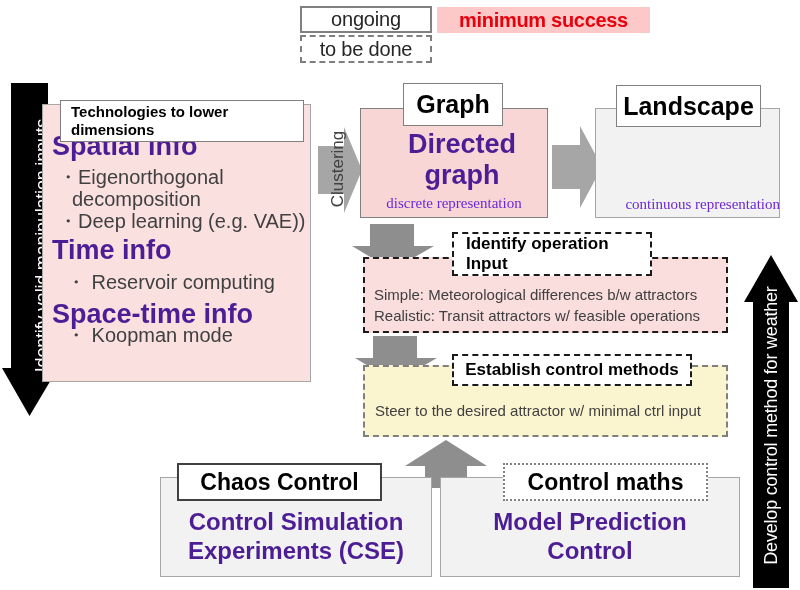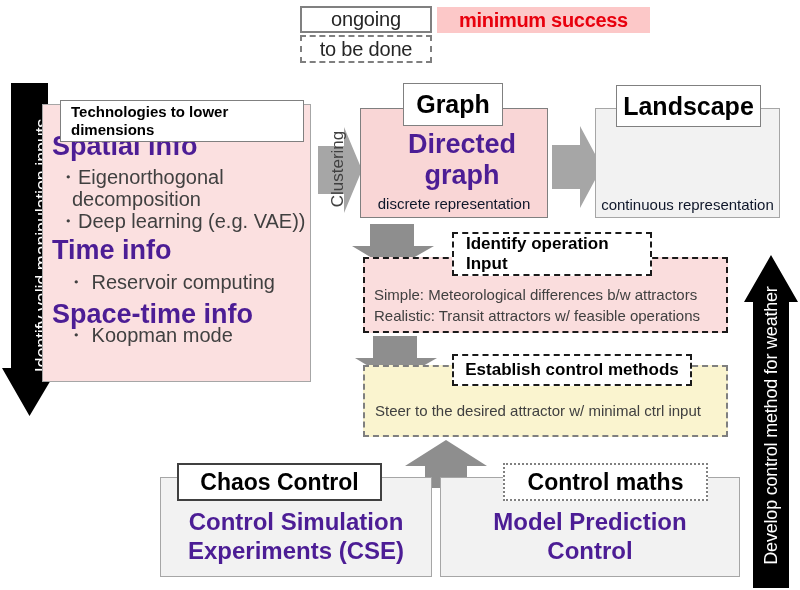--- a/index.html
+++ b/index.html
@@ -70,21 +70,21 @@
     z-index: 5;
   }
   .cap.solid  { border: 1.5px solid #808080; }
   .cap.dashed { border: 2px dashed #1a1a1a; }
   .cap.dotted-gray { border: 2px dotted #808080; }
   .cap.solid-black { border: 2px solid #404040; }
 
   
   .head-b { font-weight: bold; color: #4c1d95; }
   .sub    { color: #404040; }
-  .tiny   { color: #0f172a; }
+  .tiny   { color: #6d28d9; font-family: Liberation Serif, serif; }
 
   .bullet-line {
     color: #404040;
     font-size: 20px;
     line-height: 1.12;
     white-space: nowrap;
   }
 </style>
 </head>
 <body>
@@ -185,21 +185,21 @@
       <polygon points="0,22 28,22 28,3 50,44 28,85 28,66 0,66" fill="#a6a6a6"></polygon>
     </svg>
   </div>
 
   <div class="abs panel gray-solid" style="left:595px; top:108px; width:185px; height:110px;"></div>
 
   <div class="abs cap solid" style="left:616px; top:85px; width:145px; height:42px; font-size:25px; justify-content:center;">
     <span>Landscape</span>
   </div>
 
-  <div class="abs tiny" style="left:595px; top:196px; width:185px; text-align:center; font-size:15px;">
+  <div class="abs tiny" style="left:595px; top:196px; width:185px; text-align:right; font-size:15px;">
     <span>continuous representation</span>
   </div>
 
   <div class="abs" style="left:352px; top:224px; width:82px; height:46px;">
     <svg width="82" height="46" viewBox="0 0 82 46">
       <polygon points="18,0 62,0 62,22 82,22 40,46 0,22 18,22" fill="#8e8e8e"></polygon>
     </svg>
   </div>
 
   <div class="abs panel pink-dashed" style="left:363px; top:257px; width:365px; height:76px;"></div>

